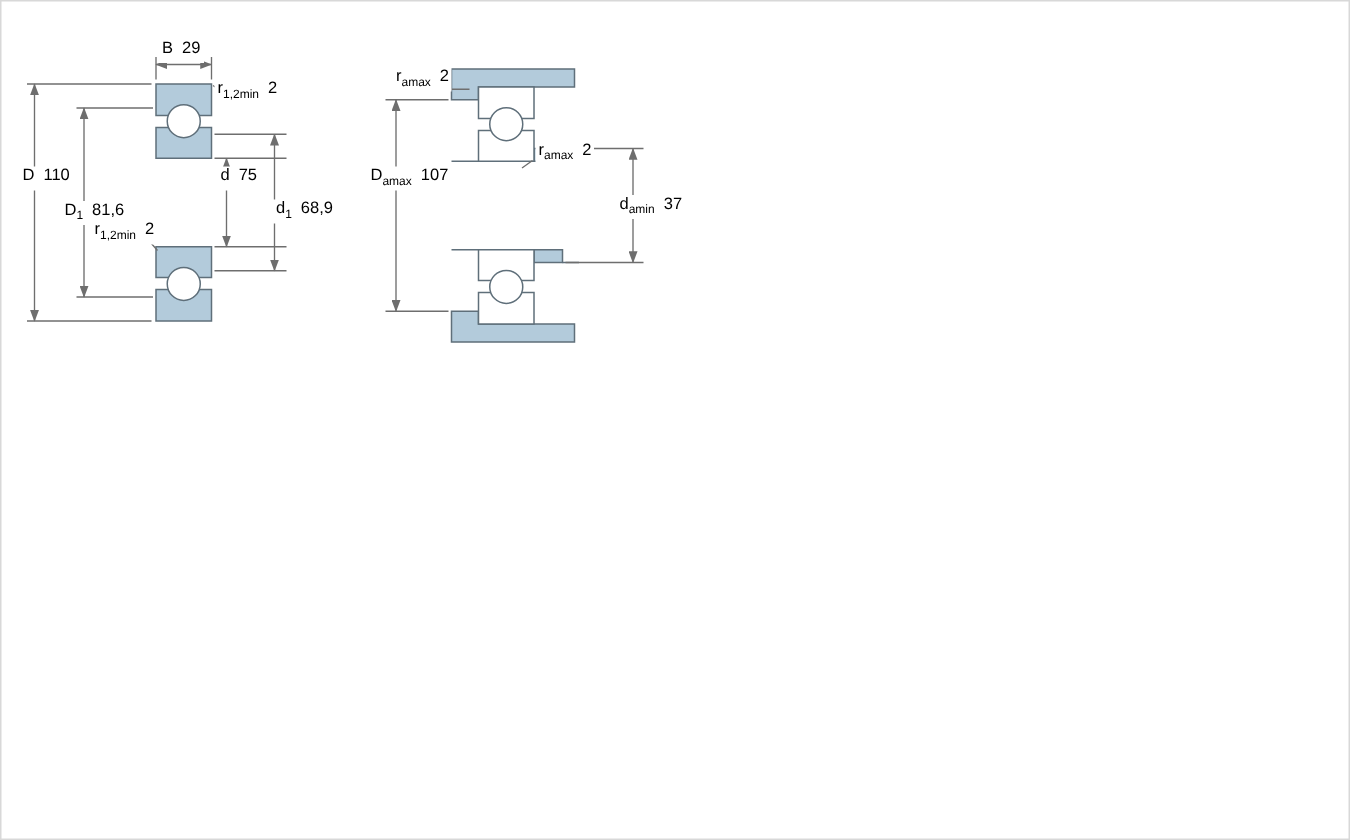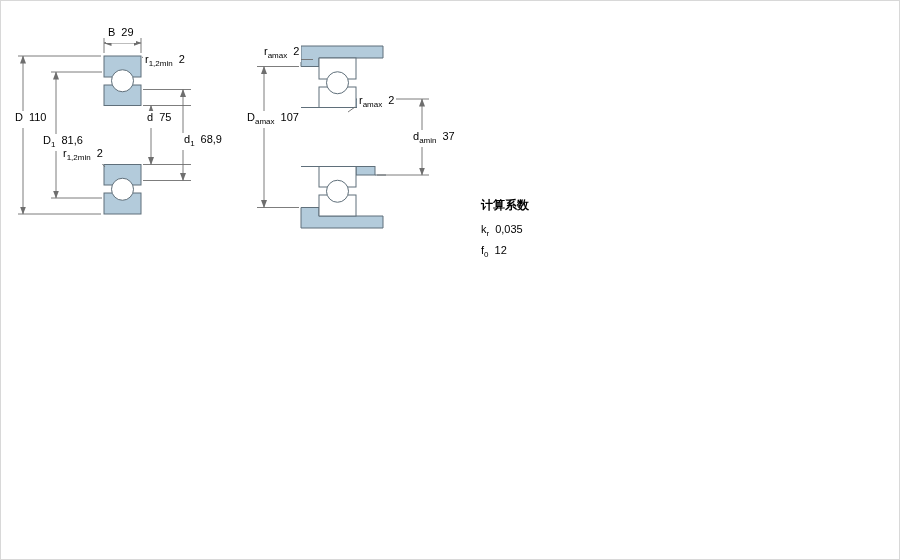--- a/index.html
+++ b/index.html
@@ -153,23 +153,14 @@
   <div class="dim-label" style="left:244px; top:110px">
     <span class="sym">D</span><sub class="sub">amax</sub><span class="val">107</span>
   </div>
   <div class="dim-label" style="left:356px; top:93px">
     <span class="sym">r</span><sub class="sub">amax</sub><span class="val">2</span>
   </div>
   <div class="dim-label" style="left:410px; top:129px">
     <span class="sym">d</span><sub class="sub">amin</sub><span class="val">37</span>
   </div>
 
-  <div class="calc-block" style="left:480px; top:196px">
-    <div class="calc-title">计算系数</div>
-    <div class="calc-row">
-      <span class="sym">k</span><sub class="sub">r</sub><span class="val">0,035</span>
-    </div>
-    <div class="calc-row">
-      <span class="sym">f</span><sub class="sub">0</sub><span class="val">12</span>
-    </div>
-  </div>
 
 </div>
 
 </body></html>

